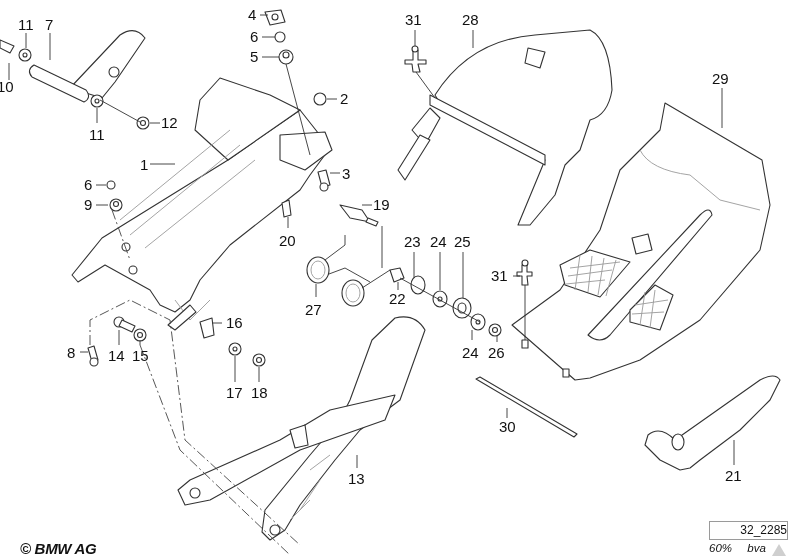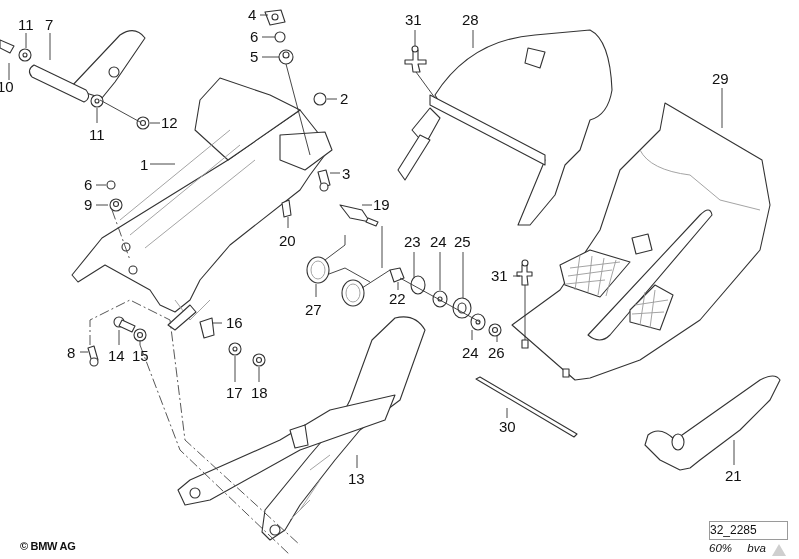--- a/index.html
+++ b/index.html
@@ -6,28 +6,28 @@
   body { width:799px; height:559px; overflow:hidden; position:relative;
          font-family:"Liberation Sans", sans-serif; }
   #diagram { position:absolute; left:0; top:0; width:799px; height:559px; }
   .part { fill:#ffffff; stroke:#333333; stroke-width:1.1; stroke-linejoin:round; }
   .part-light { fill:none; stroke:#9a9a9a; stroke-width:0.9; }
   .lead { fill:none; stroke:#333333; stroke-width:0.9; }
   .dash { fill:none; stroke:#444444; stroke-width:0.9; stroke-dasharray:10 3 2 3; }
   .lbl { font-family:"Liberation Sans", sans-serif; font-size:15px; fill:#111111; }
   .ref-box { position:absolute; left:709px; top:521px; width:79px; height:19px;
              border:1px solid #9a9a9a; box-sizing:border-box;
-             font-size:12px; color:#111; text-align:left; line-height:17px; }
+             font-size:12px; color:#111; text-align:right; line-height:17px; }
   .ref-meta { position:absolute; left:709px; top:542px; font-size:11.5px; color:#111;font-style:italic; }
   .ref-meta span { margin-right:12px; }
   .warn-tri { position:absolute; left:772px; top:544px; width:0; height:0;
               border-left:7px solid transparent; border-right:7px solid transparent;
               border-bottom:12px solid #cfcfcf; }
-  .copyright { position:absolute; left:20px; top:540px; font-size:11px; font-weight:bold;
-               color:#111; letter-spacing:-0.3px; }
+  .copyright { position:absolute; left:20px; top:540px; font-size:15px; font-weight:bold;
+               color:#111; letter-spacing:-0.3px;font-style:italic; }
 </style>
 </head>
 <body>
 
 <svg id="diagram" viewBox="0 0 799 559" xmlns="http://www.w3.org/2000/svg">
 
   <g>
     <path class="part" d="M665,103 L762,160 L770,205 L760,250 L700,320 L640,360 L590,378 L575,380 L512,325 L560,290 L600,230 L620,170 L640,150 L660,130 Z"></path>
     <path class="part-light" d="M640,150 Q650,170 690,175 L720,200 L760,210"></path>
     <path class="part" d="M588,335 L700,215 Q710,205 712,215 L610,335 Q600,345 588,335 Z"></path>

